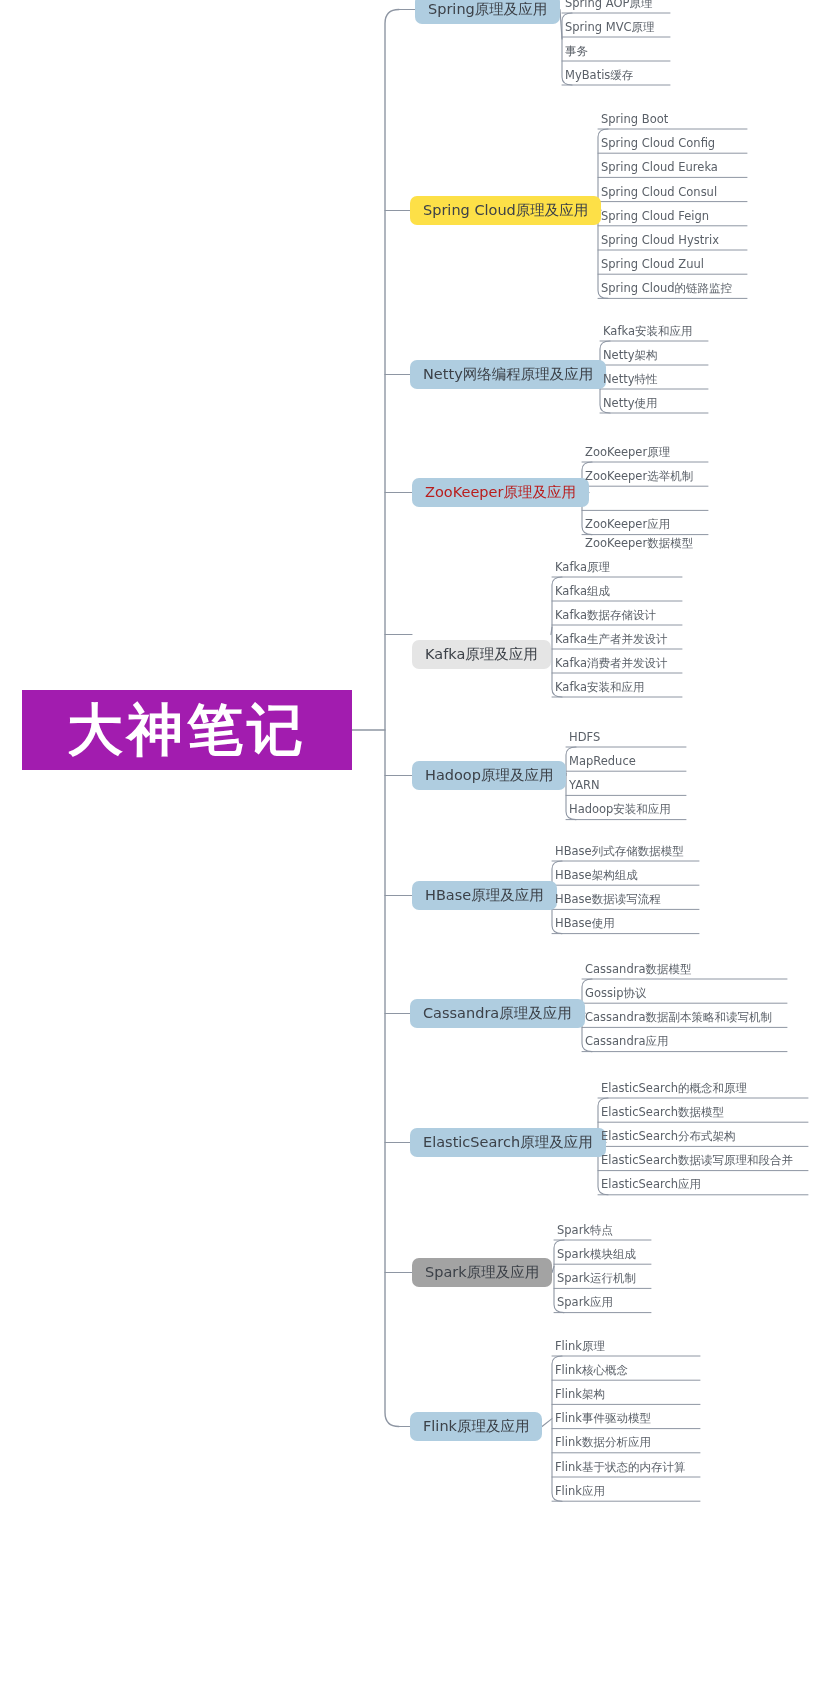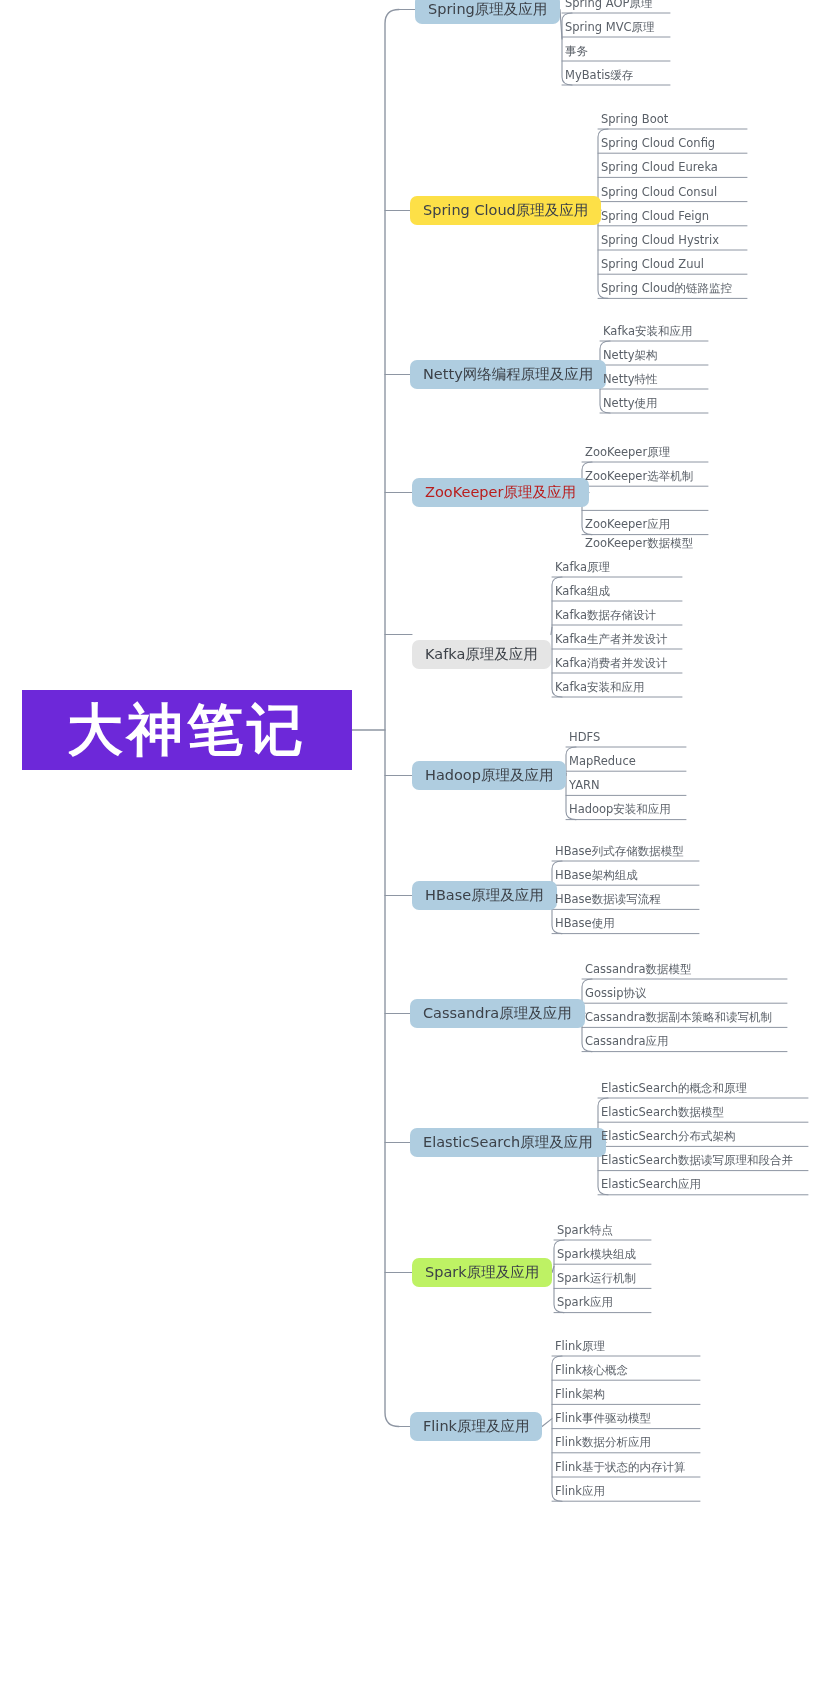--- a/index.html
+++ b/index.html
@@ -22,21 +22,21 @@
     height: 1694px;
   }
 
   
   #root-node {
     position: absolute;
     left: 22px;
     top: 690px;
     width: 330px;
     height: 80px;
-    background: #6d28d9;
+    background: #a21caf;
     display: flex;
     align-items: center;
     justify-content: center;
   }
   #root-node .root-label {
     color: #ffffff;
     font-size: 56px;
     font-weight: bold;
     letter-spacing: 4px;
     line-height: 1;
@@ -205,21 +205,21 @@
       </div>
       <div class="branch-node" style="left: 412px; top: 881px; background: rgb(175, 205, 224); color: rgb(60, 65, 72);">
         <span>HBase原理及应用</span>
       </div>
       <div class="branch-node" style="left: 410px; top: 999px; background: rgb(175, 205, 224); color: rgb(60, 65, 72);">
         <span>Cassandra原理及应用</span>
       </div>
       <div class="branch-node" style="left: 410px; top: 1128px; background: rgb(175, 205, 224); color: rgb(60, 65, 72);">
         <span>ElasticSearch原理及应用</span>
       </div>
-      <div class="branch-node" style="left: 412px; top: 1258px; background: #bef264; color: rgb(60, 65, 72);">
+      <div class="branch-node" style="left: 412px; top: 1258px; background: #a3a3a3; color: rgb(60, 65, 72);">
         <span>Spark原理及应用</span>
       </div>
       <div class="branch-node" style="left: 410px; top: 1412px; background: rgb(175, 205, 224); color: rgb(60, 65, 72);">
         <span>Flink原理及应用</span>
       </div>
     </div>
   <div id="leaf-layer">
       <div class="leaf-node" style="left: 558px; top: -8px; width: 112px; color: rgb(90, 96, 104);">
         <span>Spring AOP原理</span>
       </div>

